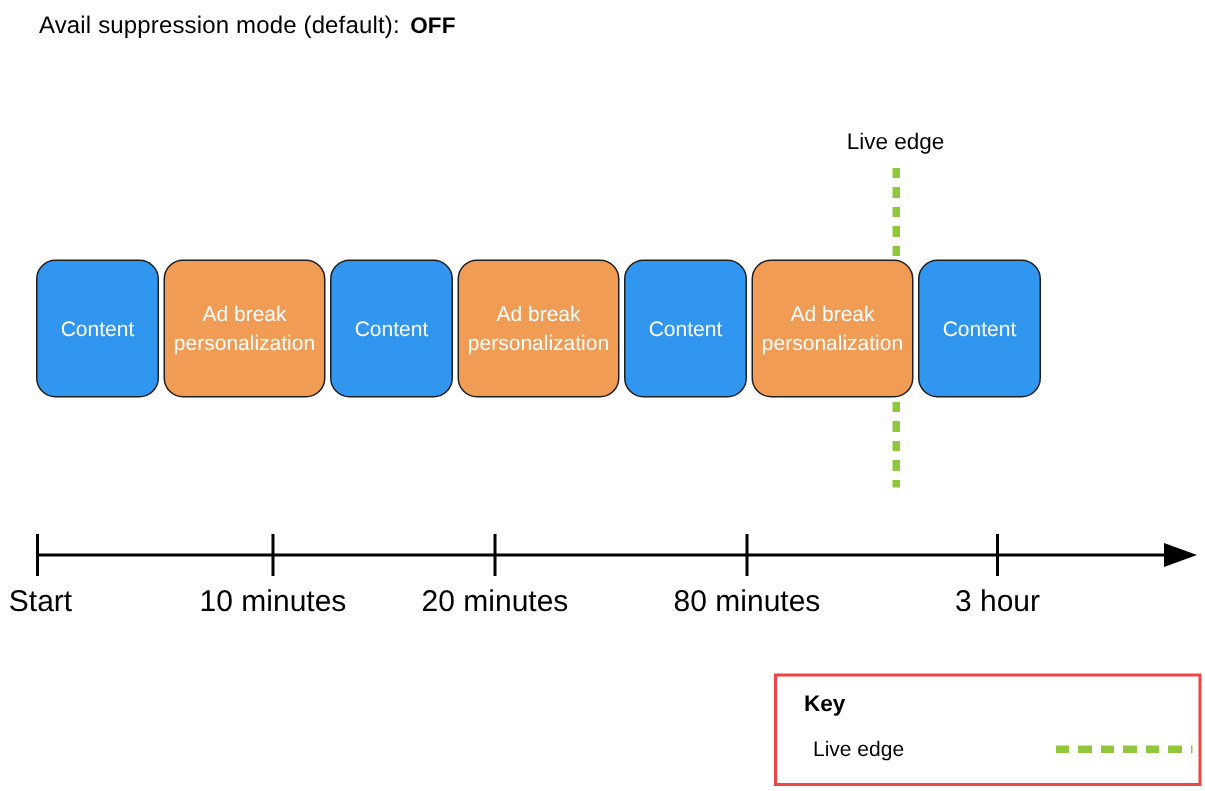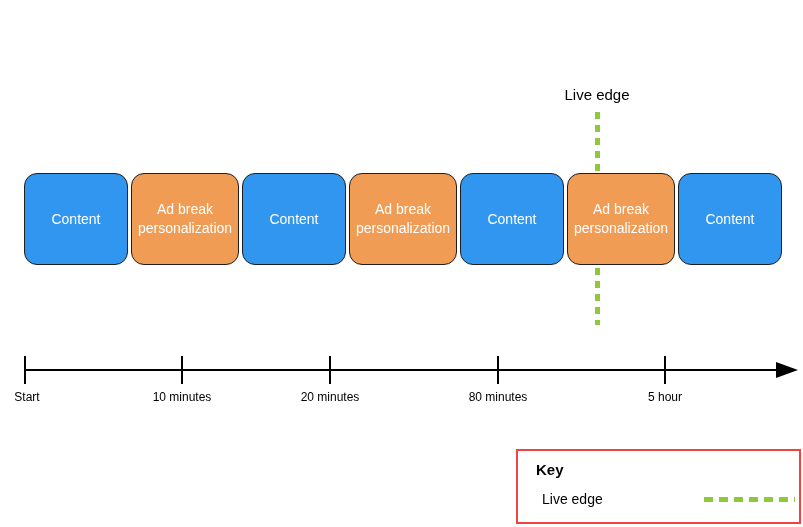--- a/index.html
+++ b/index.html
@@ -61,21 +61,21 @@
     border: 1.6px solid var(--border);
     border-radius: 13px;
     color: #ffffff;
     display: flex;
     align-items: center;
     justify-content: center;
     text-align: center;
     font-size: 14px;
     line-height: 1.35;
   }
-  .block.content { width: 104px; background: var(--blue); }
+  .block.content { width: 82px; background: var(--blue); }
   .block.ad-break { width: 108px; background: var(--orange); padding: 0 3px; }
 
   
   .axis-line {
     position: absolute;
     left: 24px;
     top: 369px;
     width: 756px;
     height: 2px;
     background: #000;
@@ -93,21 +93,21 @@
     position: absolute;
     top: 356px;
     width: 2px;
     height: 28px;
     background: #000;
   }
   .tick-label {
     position: absolute;
     top: 390px;
     transform: translateX(-50%);
-    font-size: 12px;
+    font-size: 20px;
     white-space: nowrap;
   }
 
   
   .key-box {
     position: absolute;
     left: 516px;
     top: 449px;
     width: 285px;
     height: 75px;
@@ -135,20 +135,23 @@
     width: 91px;
     height: 5px;
     background: repeating-linear-gradient(to right, var(--green) 0 9px, transparent 9px 15px);
   }
 </style>
 </head>
 <body>
 
 <div class="canvas">
 
+  <div class="title">
+    <span>Avail suppression mode (default):</span><span class="title-value">OFF</span>
+  </div>
 
   <div class="live-edge-label">Live edge</div>
   <div class="live-edge-line"></div>
 
   <div class="blocks-row">
     <div class="block content">
       <span>Content</span>
     </div>
     <div class="block ad-break">
       <span>Ad break personalization</span>
@@ -177,21 +180,21 @@
     <div class="tick" style="left:24px"></div>
     <div class="tick" style="left:181px"></div>
     <div class="tick" style="left:329px"></div>
     <div class="tick" style="left:497px"></div>
     <div class="tick" style="left:664px"></div>
 
     <div class="tick-label" style="left:27px">Start</div>
     <div class="tick-label" style="left:182px">10 minutes</div>
     <div class="tick-label" style="left:330px">20 minutes</div>
     <div class="tick-label" style="left:498px">80 minutes</div>
-    <div class="tick-label" style="left:665px">5 hour</div>
+    <div class="tick-label" style="left:665px">3 hour</div>
   </div>
 
   <div class="key-box">
     <div class="key-title">Key</div>
     <div class="key-label">Live edge</div>
     <div class="key-dash"></div>
   </div>
 
 </div>
 

